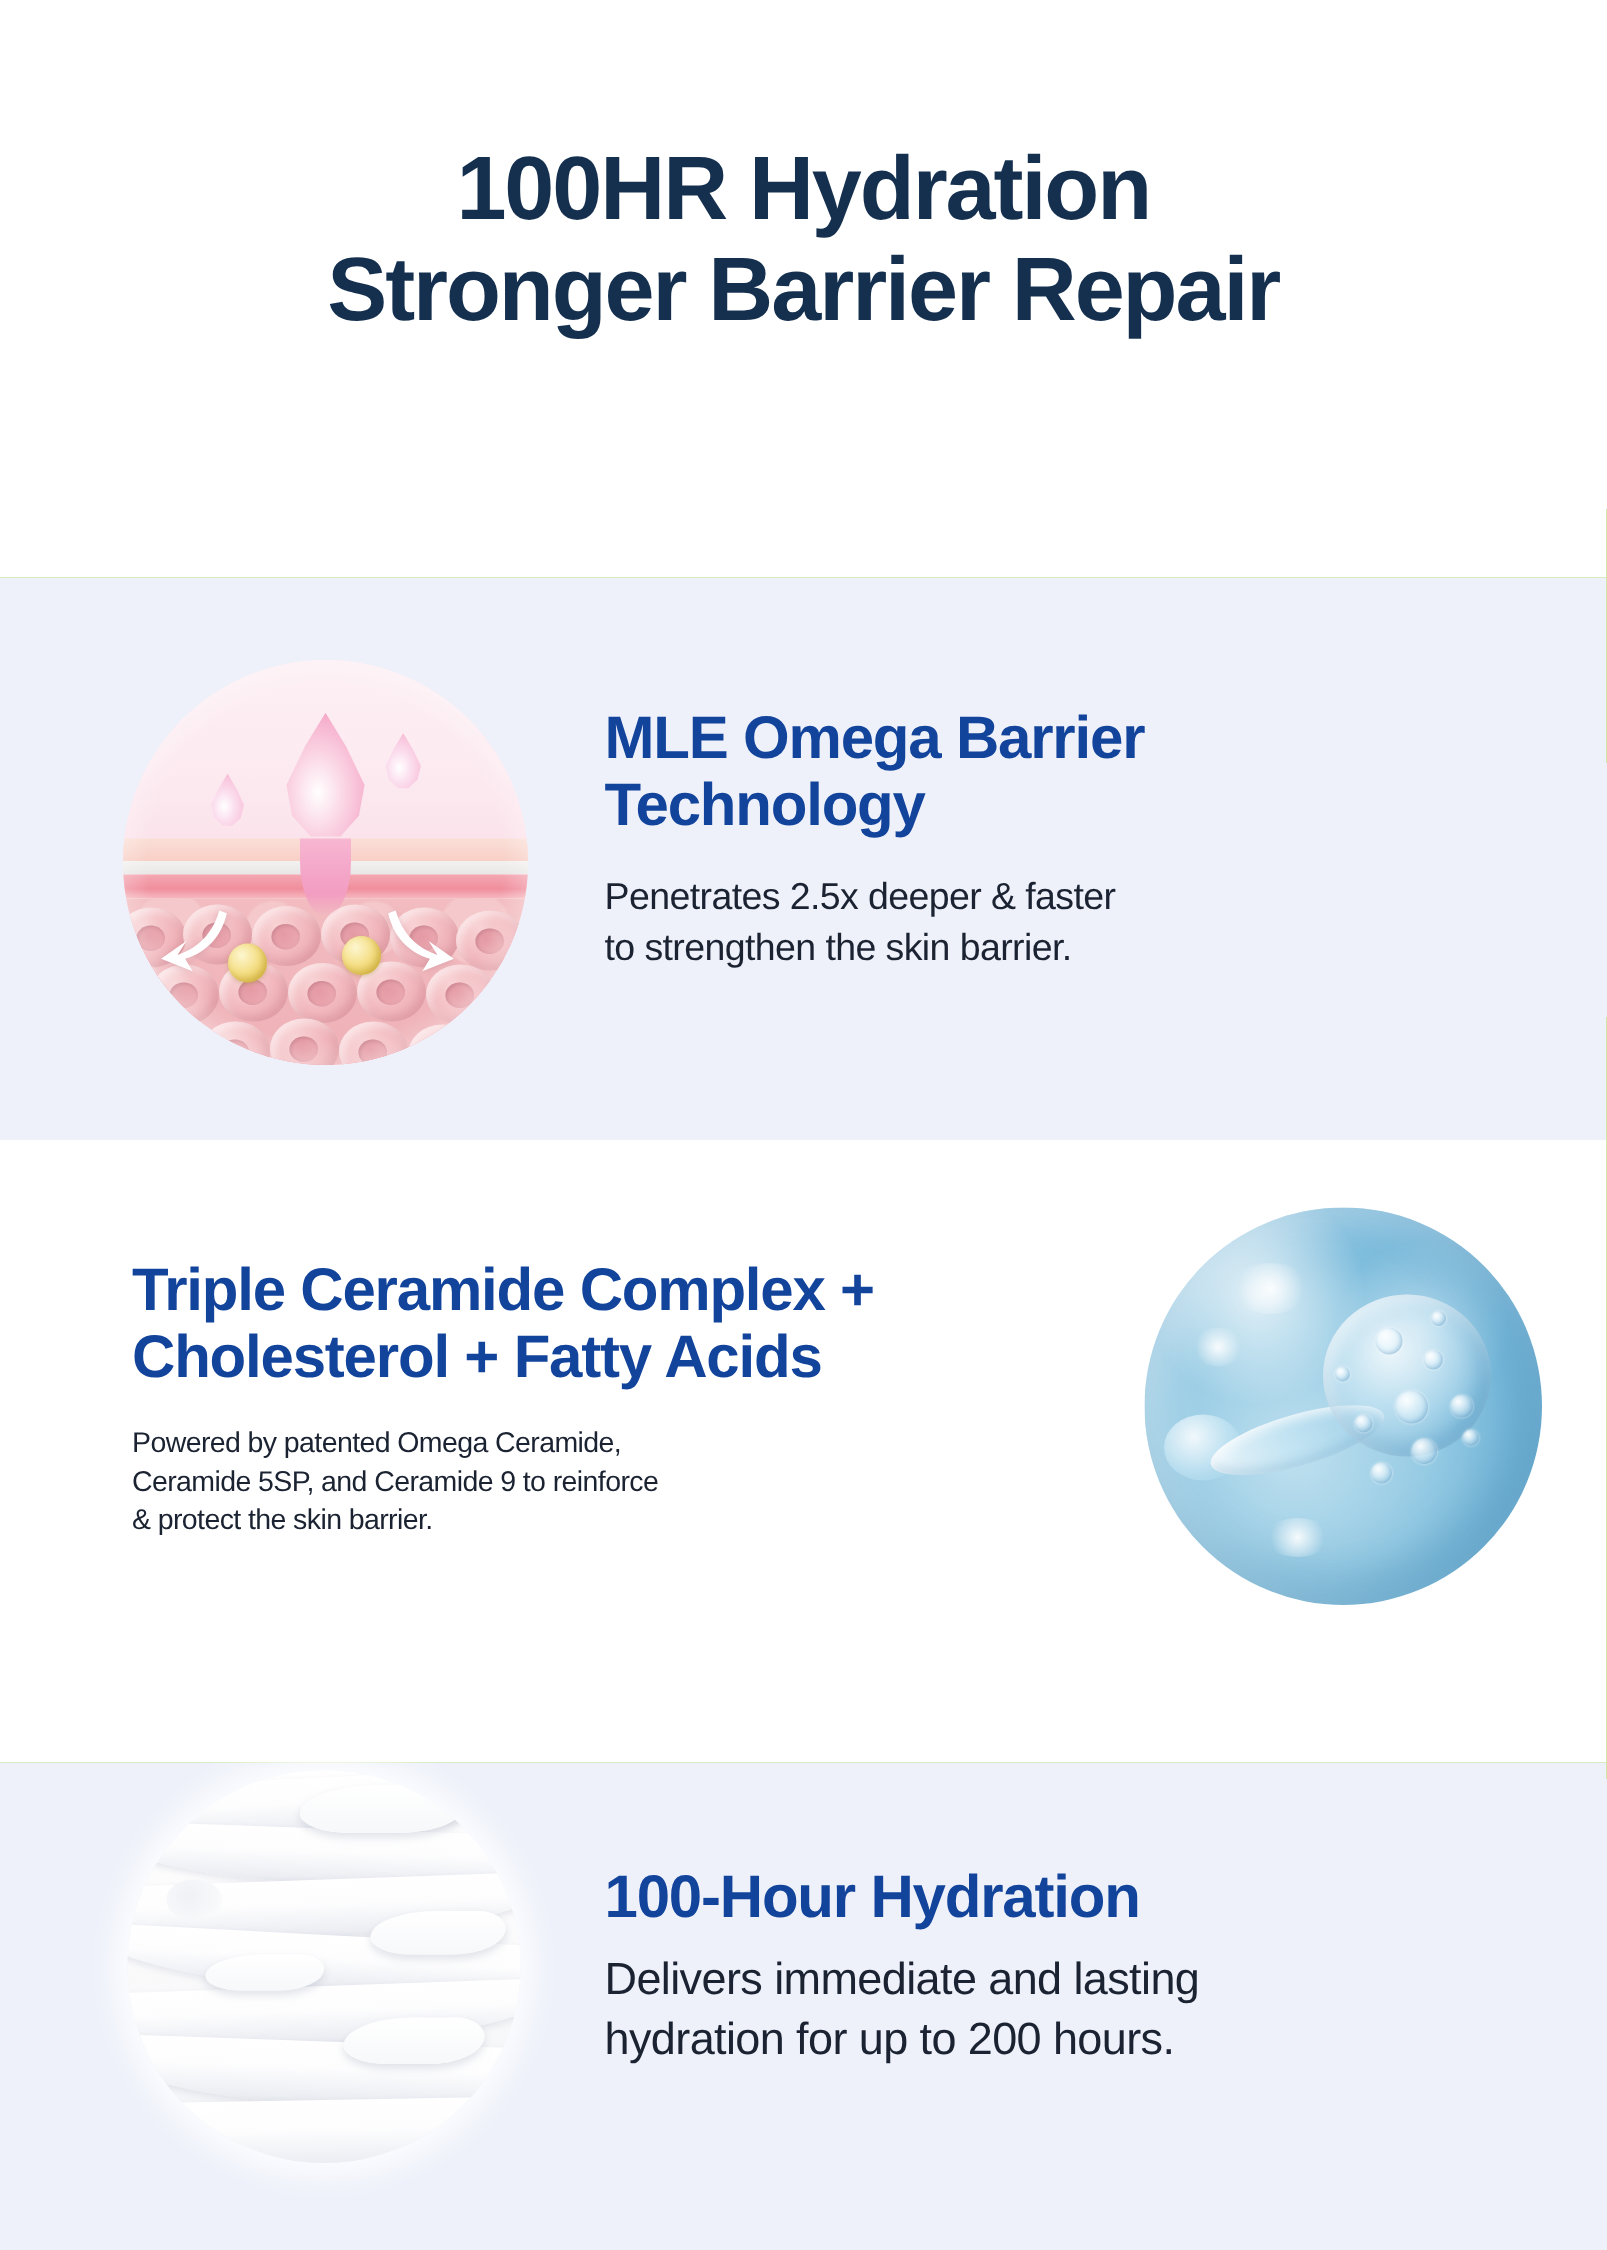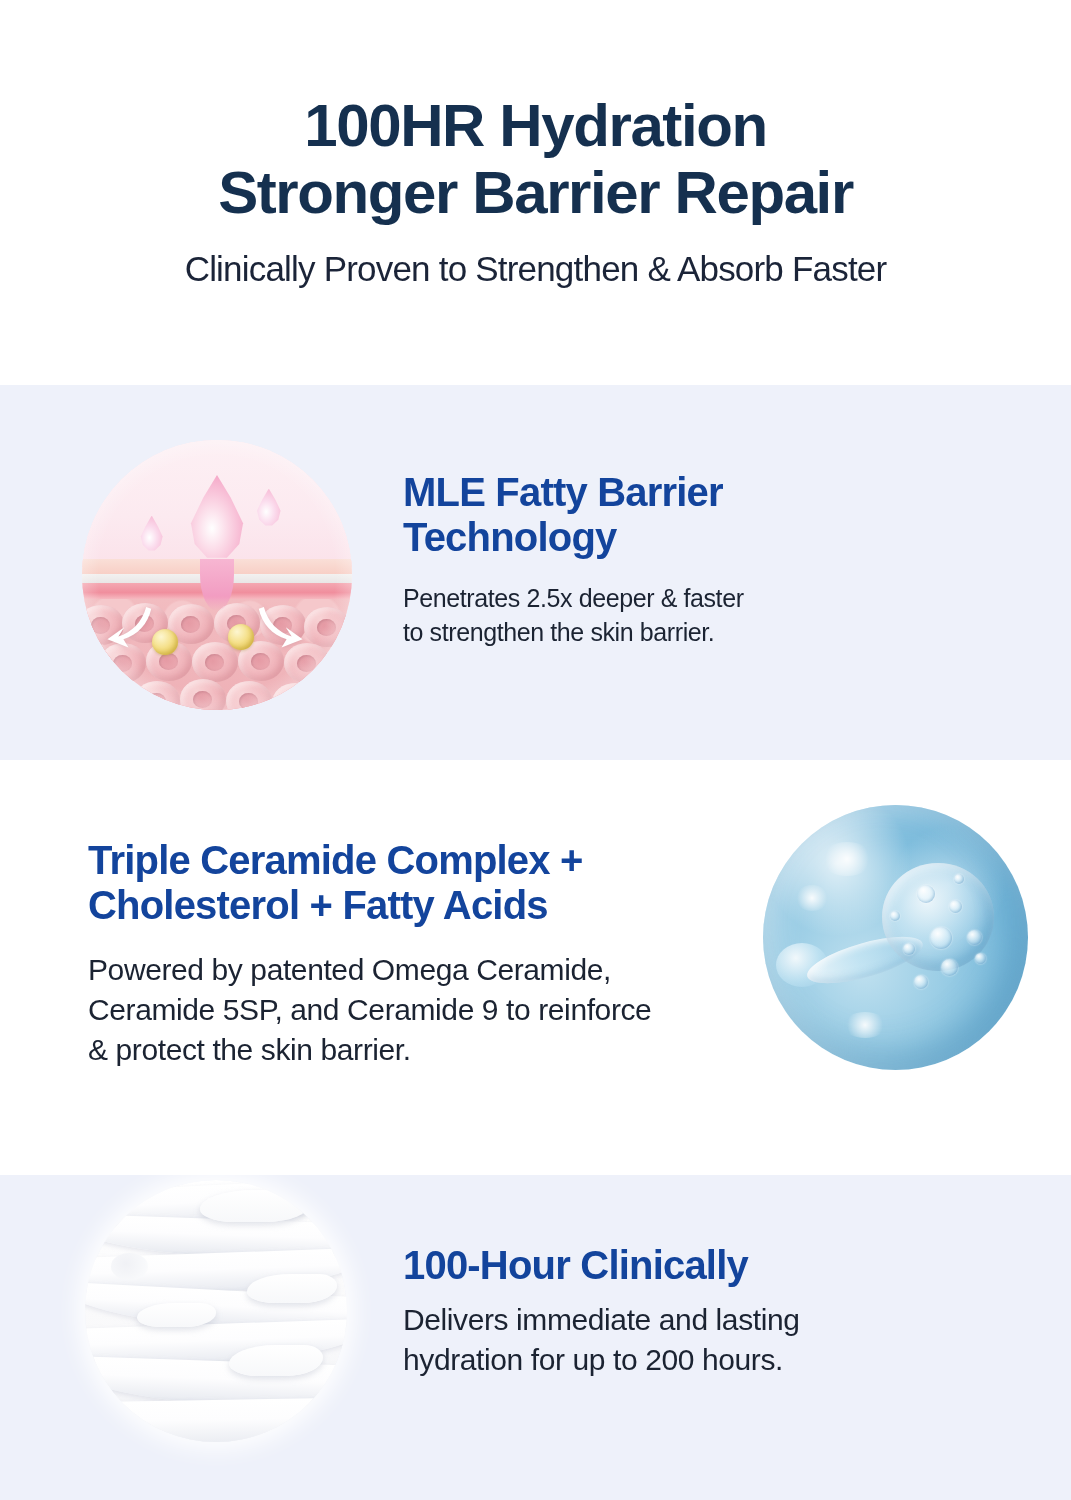--- a/index.html
+++ b/index.html
@@ -68,21 +68,21 @@
     letter-spacing:-0.4px;
     white-space:pre-line;
   }
 
   #copy1 { left:403px; top:470px; width:560px; }
   #copy1 .feat-title { font-size:40px; line-height:1.13; }
   #copy1 .feat-body  { font-size:25px; line-height:1.33; margin-top:22px; }
 
   #copy2 { left:88px; top:838px; width:700px; z-index:5; }
   #copy2 .feat-title { font-size:40px; line-height:1.13; }
-  #copy2 .feat-body  { font-size:30px; line-height:1.33; margin-top:22px; }
+  #copy2 .feat-body  { font-size:19px; line-height:1.33; margin-top:22px; }
 
   #copy3 { left:403px; top:1243px; width:560px; }
   #copy3 .feat-title { font-size:40px; line-height:1.13; }
   #copy3 .feat-body  { font-size:30px; line-height:1.33; margin-top:12px; }
 
   
   #fig-skin {
     position:absolute; left:82px; top:440px;
     width:270px; height:270px;
     border-radius:50%;
@@ -263,21 +263,20 @@
   }
 </style>
 </head>
 <body>
 
 <div id="page">
 
   <div class="header">
     <div class="title">100HR Hydration
 Stronger Barrier Repair</div>
-    <div class="subtitle">Clinically Proven to Strengthen &amp; Absorb Faster</div>
   </div>
 
   <div class="band band-tint" id="band1"></div>
 
   <div id="fig-skin">
     <div class="sky"></div>
     <div class="strat"></div>
     <div class="lucid"></div>
     <div class="derm"></div>
     <div class="cells">
@@ -313,21 +312,21 @@
     </div>
     <div class="arrow arrow-r">
       <svg viewBox="0 0 64 64">
           <path fill="currentColor" d="M50 6c-5 18-17 30-33 35l7-11-20 14 25 10-6-10C40 39 52 26 56 8z"></path>
         </svg>
     </div>
     <div class="vignette"></div>
   </div>
 
   <div class="copy" id="copy1">
-    <div class="feat-title">MLE Fatty Barrier
+    <div class="feat-title">MLE Omega Barrier
 Technology</div>
     <div class="feat-body">Penetrates 2.5x deeper &amp; faster
 to strengthen the skin barrier.</div>
   </div>
 
   <div class="band band-white" id="band2"></div>
 
   <div id="fig-water">
     <div class="blobB"></div>
     <div class="neck"></div>
@@ -368,18 +367,18 @@
     <div class="swipe s7"></div>
     <div class="peak p1"></div>
     <div class="peak p2"></div>
     <div class="peak p3"></div>
     <div class="peak p4"></div>
     <div class="spec"></div>
     <div class="vignette"></div>
   </div>
 
   <div class="copy" id="copy3">
-    <div class="feat-title">100-Hour Clinically</div>
+    <div class="feat-title">100-Hour Hydration</div>
     <div class="feat-body">Delivers immediate and lasting
 hydration for up to 200 hours.</div>
   </div>
 
 </div>
 
 </body></html>

